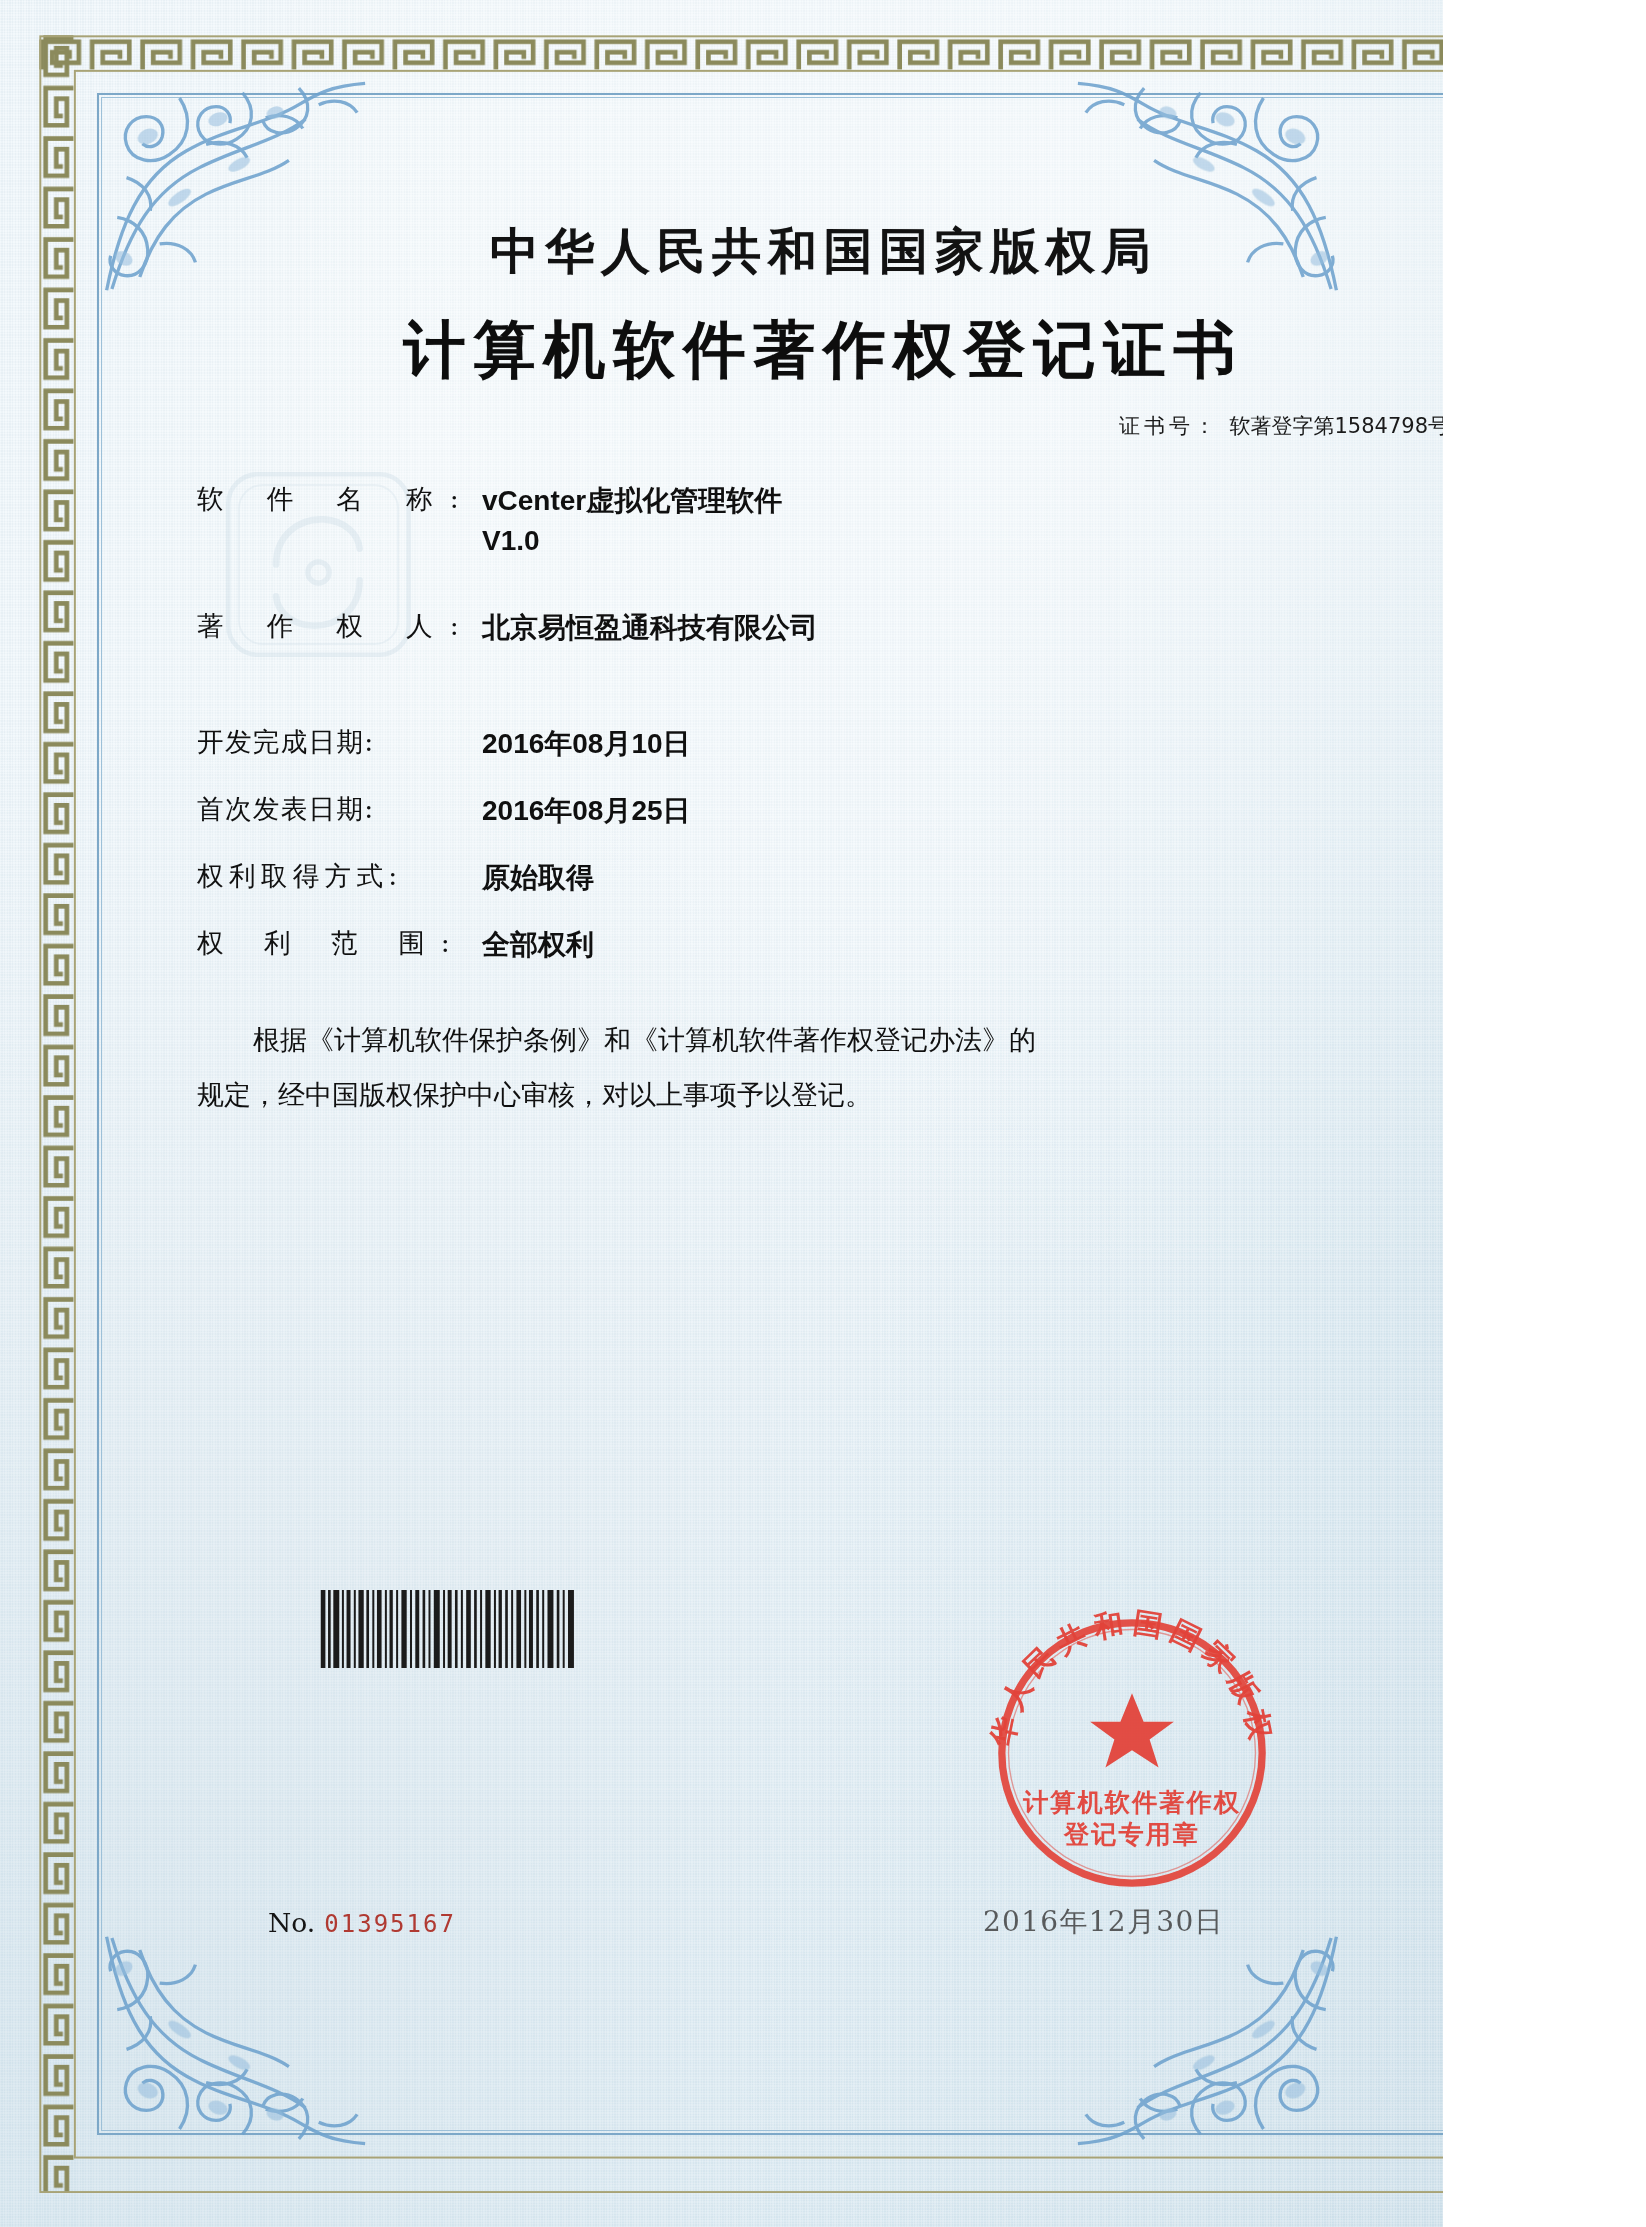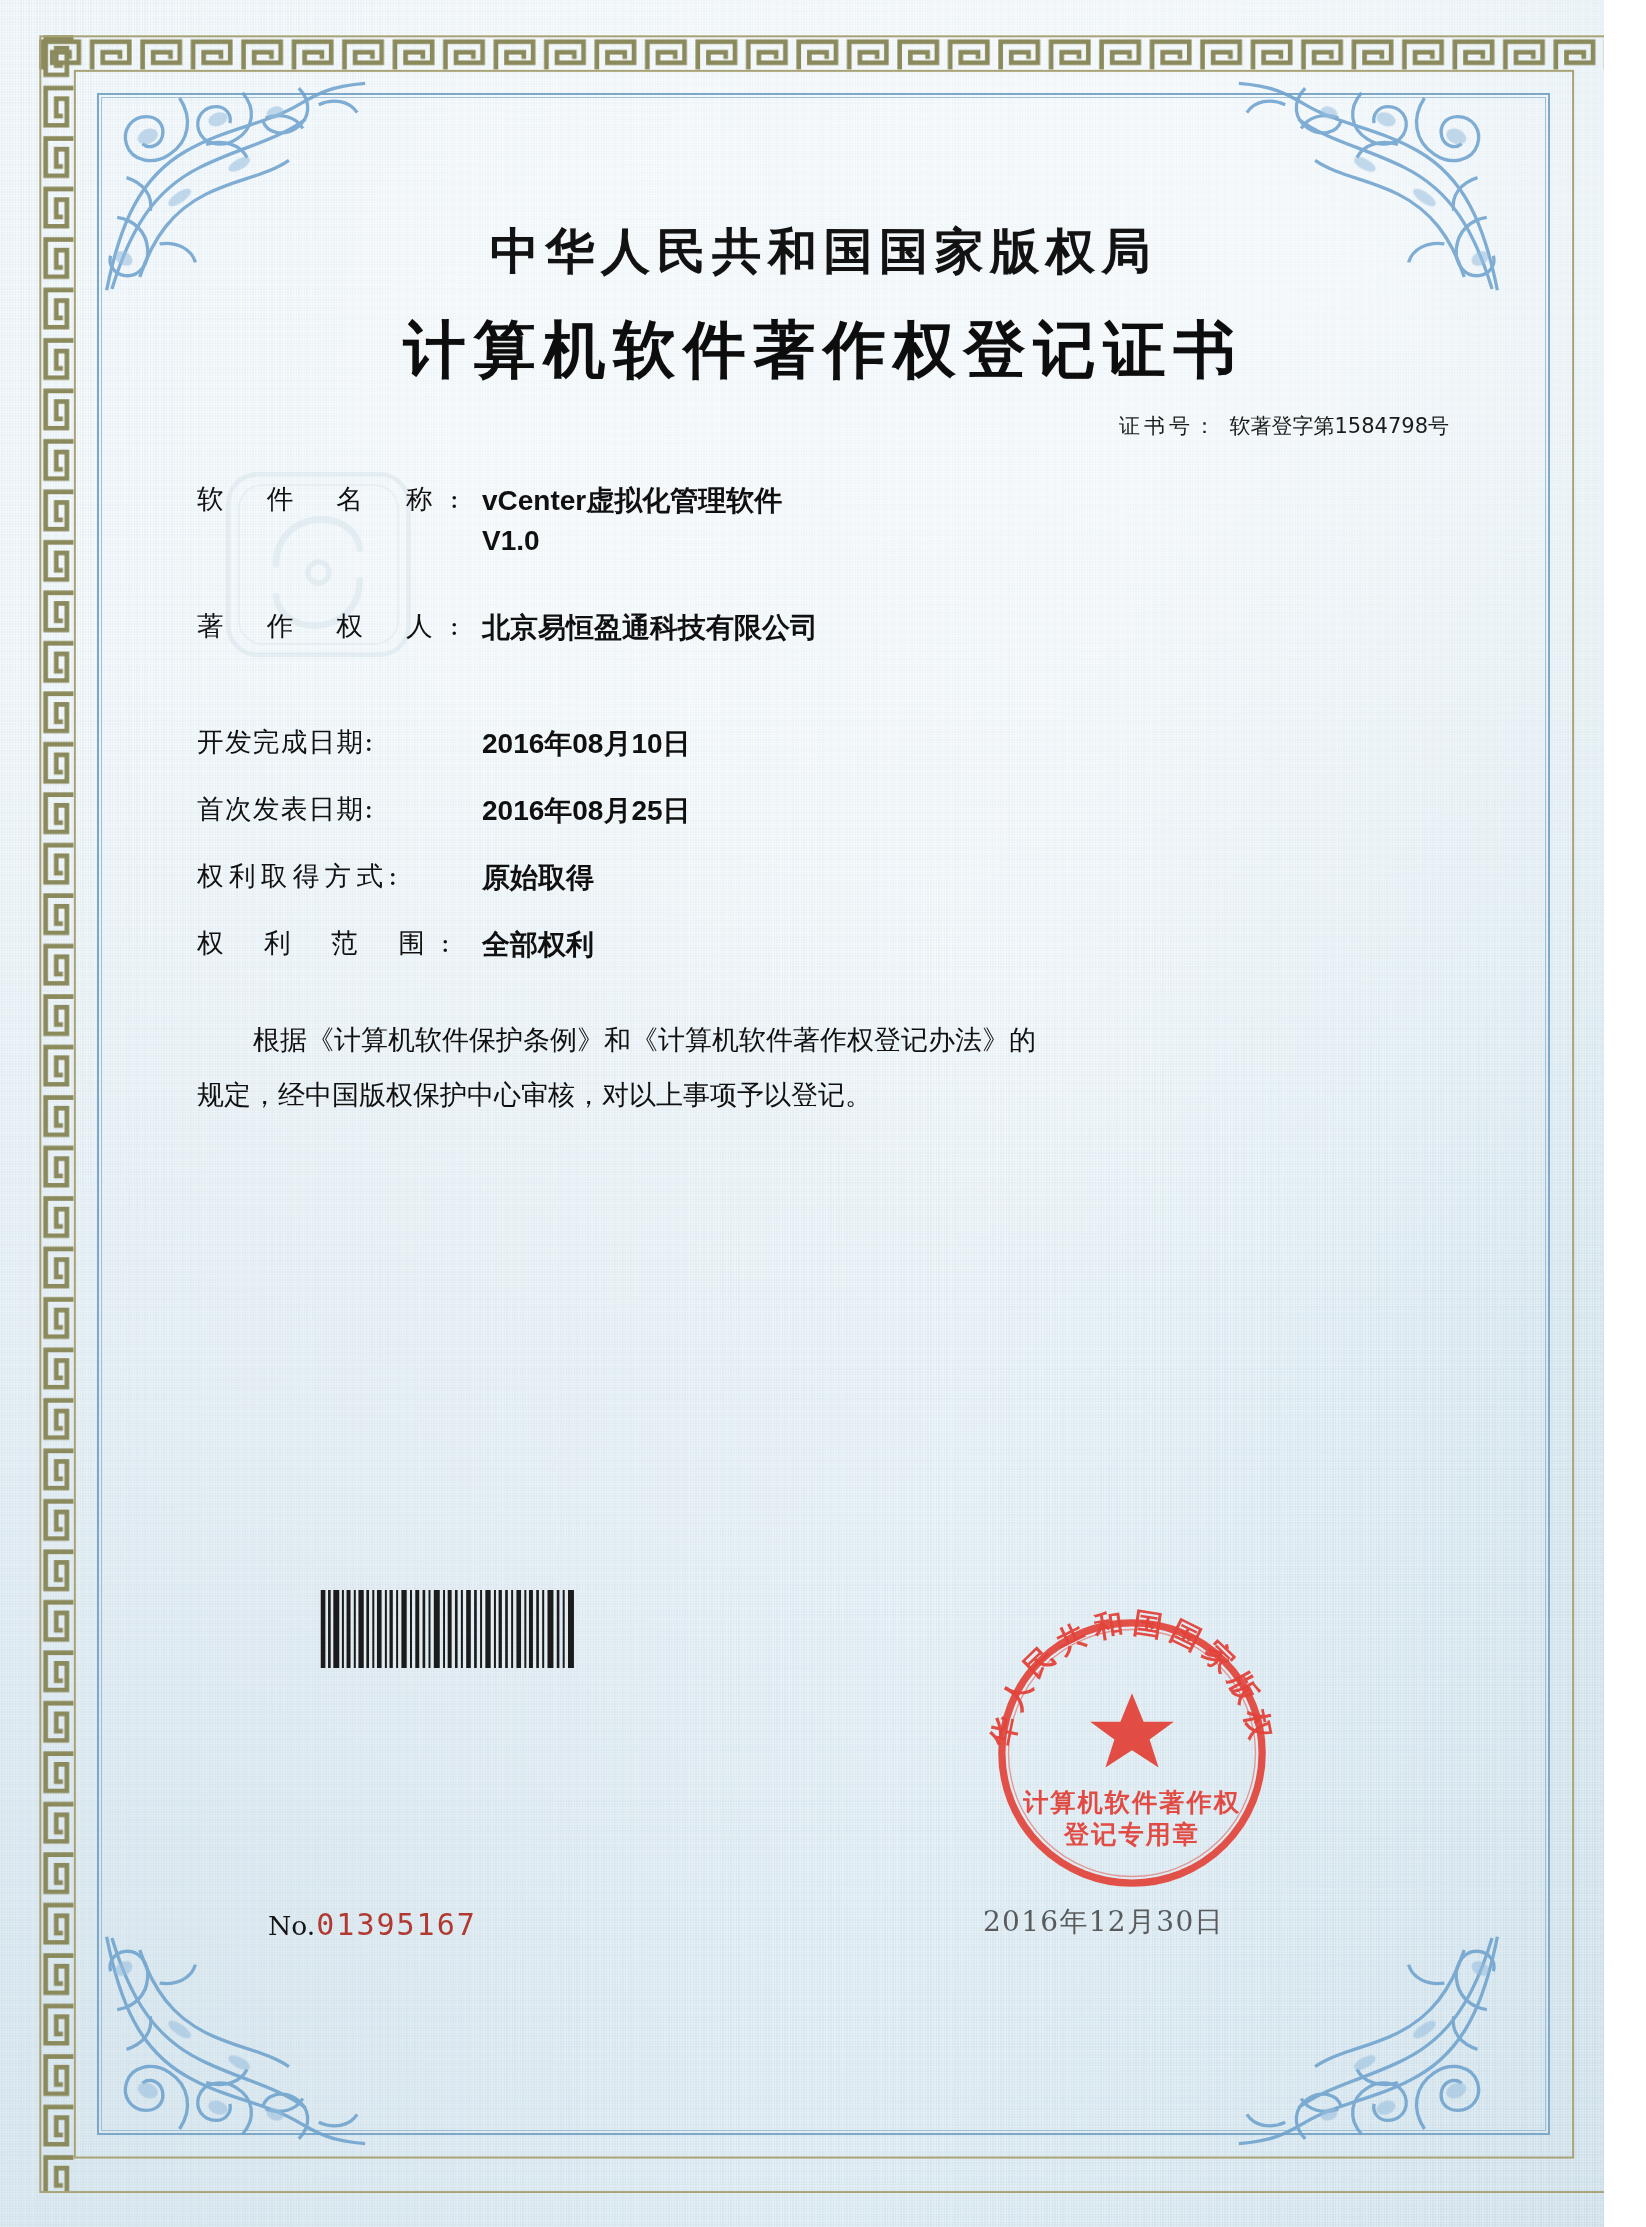--- a/index.html
+++ b/index.html
@@ -10,21 +10,21 @@
   body {
     width: 1647px;
     height: 2227px;
     font-family: "Liberation Serif", serif;
     -webkit-font-smoothing: antialiased;
   }
 
   
   .page {
     position: relative;
-    width: 1604px;
+    width: 1443px;
     height: 2227px;
     overflow: hidden;
     background:
       radial-gradient(ellipse at 30% 20%, #f2f8fb 0%, #e8f2f8 45%, #dfeef6 75%, #d9eaf4 100%);
   }
   .paper-tex {
     position: absolute;
     inset: 0;
     background-image:
       repeating-linear-gradient(90deg, rgba(255,255,255,0.35) 0 1.3px, rgba(0,0,0,0.012) 1.3px 2.7px),
@@ -215,22 +215,22 @@
     left: 268px;
     top: 1907px;
     font-family: "DejaVu Serif", serif;
     font-size: 26.6px;
     color: #151515;
   }
   .footer-no .num {
     font-family: "DejaVu Sans Mono", monospace;
     color: #b03a32;
     letter-spacing: 2px;
-    font-size: 30px;
-    margin-left: 1px;
+    font-size: 24px;
+    margin-left: 9px;
   }
   .footer-date {
     position: absolute;
     left: 983px;
     top: 1903px;
     font-family: "DejaVu Serif", serif;
     font-size: 28px;
     color: #3b3b3b;
     letter-spacing: 1.3px;
     opacity: .82;

